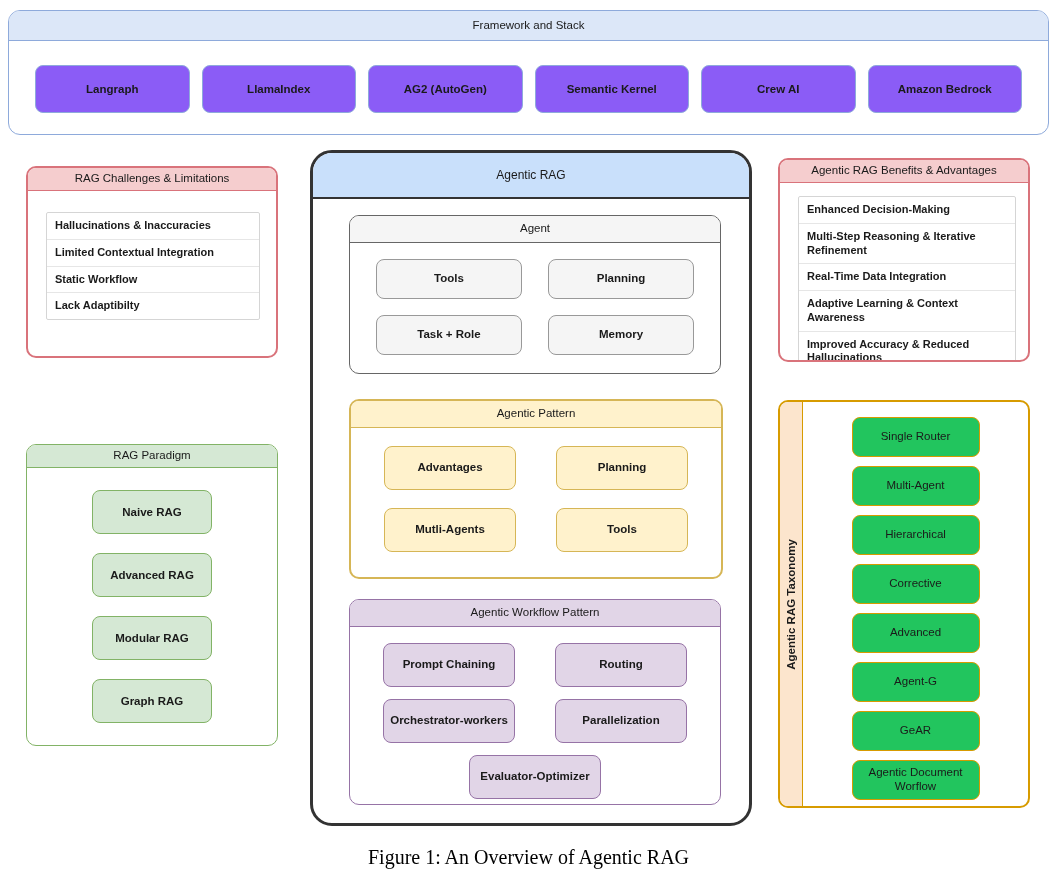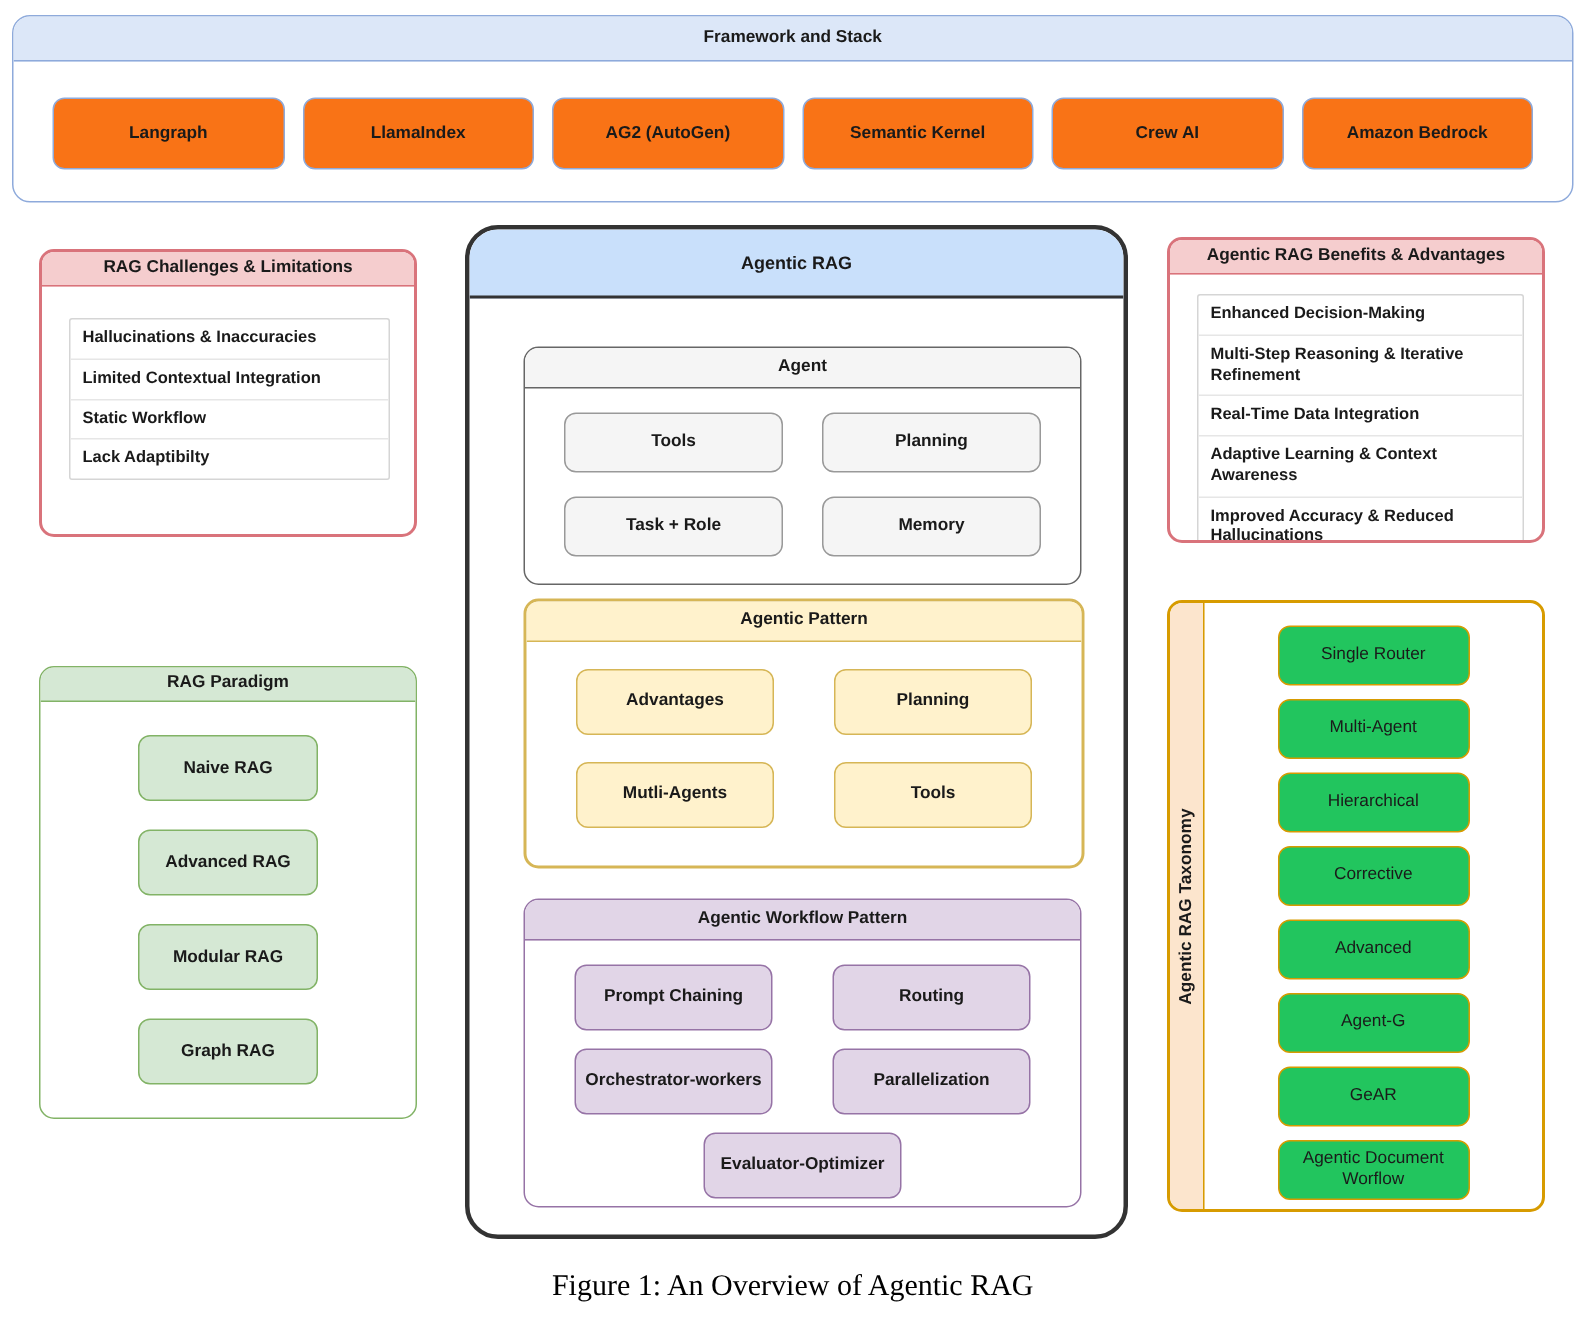--- a/index.html
+++ b/index.html
@@ -17,21 +17,21 @@
   .abs { position: absolute; box-sizing: border-box; }
 
   
   .panel {
     border-radius: 10px;
     background: #ffffff;
     overflow: hidden;
   }
   .panel-header {
     text-align: left;
-    font-weight: bold;
+    font-weight: normal;
     font-size: 11.5px;
     color: #1a1a1a;
     line-height: 1;
     display: flex;
     align-items: center;
     justify-content: center;
   }
 
   
   #framework-panel {
@@ -46,21 +46,21 @@
   }
   #framework-items {
     display: flex;
     align-items: center;
     justify-content: center;
     gap: 12px;
     height: 95px;
     padding: 0 26px;
   }
   .fw-chip {
-    background: #f97316;
+    background: #8b5cf6;
     border: 1px solid #8eaadb;
     border-radius: 8px;
     height: 46px;
     display: flex;
     align-items: center;
     justify-content: center;
     font-size: 11.5px;
     font-weight: bold;
     color: #1a1a1a;
     padding: 0 12px;
@@ -175,21 +175,20 @@
     border-radius: 8px;
     font-size: 11.5px; font-weight: bold; color: #1a1a1a;
     text-align: center;
     line-height: 1.2;
   }
 
   
   #agent-panel {
     left: 36px; top: 62px; width: 370px; height: 157px;
     border: 1px solid #666666;
-    margin-top: 16px;
   }
   #agent-panel > .panel-header {
     background: #f5f5f5;
     border-bottom: 1px solid #666666;
   }
   #agent-items {
     padding: 16px 22px 0 22px;
     row-gap: 16px;
     column-gap: 18px;
   }

